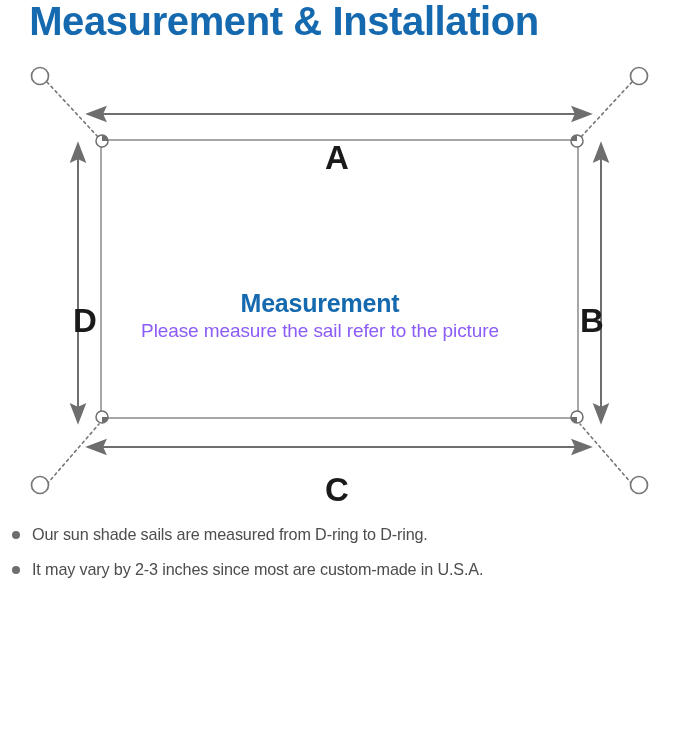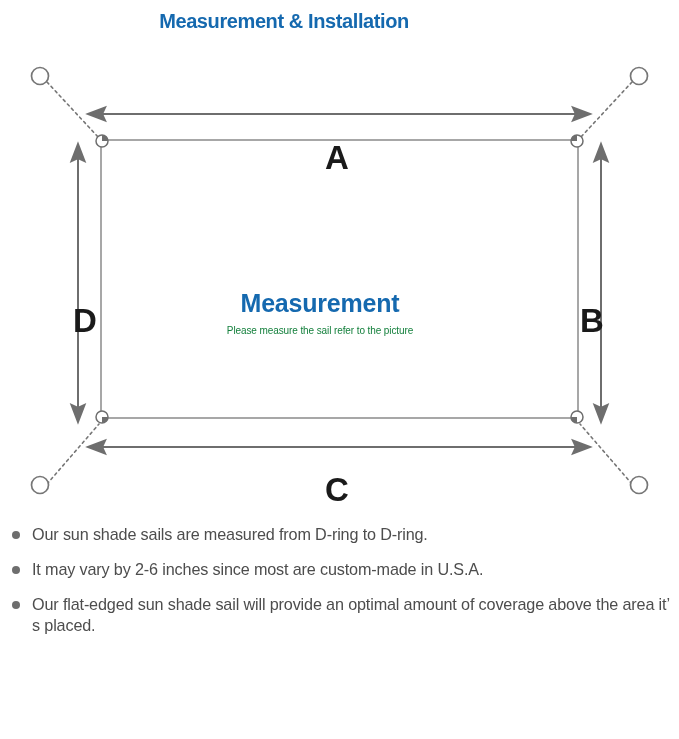--- a/index.html
+++ b/index.html
@@ -17,21 +17,21 @@
   }
 
   #page-title {
     position: absolute;
     left: 0;
     top: 2px;
     width: 568px;
     text-align: center;
     font-family: "Liberation Sans", sans-serif;
     font-weight: bold;
-    font-size: 20px;
+    font-size: 40px;
     letter-spacing: -0.4px;
     color: #1569af;
     line-height: 38px;
     white-space: nowrap;
   }
 
   #diagram {
     position: absolute;
     left: 0;
     top: 48px;
@@ -50,22 +50,22 @@
   #center-title {
     font-family: "Liberation Sans", sans-serif;
     font-weight: bold;
     font-size: 25px;
     color: #1569af;
     letter-spacing: -0.2px;
     line-height: 30px;
   }
   #center-sub {
     font-family: "Liberation Sans", sans-serif;
-    font-size: 10px;
-    color: #15803d;
+    font-size: 19px;
+    color: #8b5cf6;
     line-height: 20px;
     margin-top: 3px;
     letter-spacing: -0.1px;
   }
 
   .dim-label {
     position: absolute;
     font-family: "Liberation Sans", sans-serif;
     font-weight: bold;
     font-size: 33px;
@@ -185,19 +185,15 @@
   </div>
 </div>
 
 <div id="bullets">
   <div class="bullet-row">
     <span class="dot"></span>
     <span>Our sun shade sails are measured from D-ring to D-ring.</span>
   </div>
   <div class="bullet-row">
     <span class="dot"></span>
-    <span>It may vary by 2-6 inches since most are custom-made in U.S.A.</span>
-  </div>
-  <div class="bullet-row">
-    <span class="dot"></span>
-    <span>Our flat-edged sun shade sail will provide an optimal amount of coverage above the area it’ s placed.</span>
+    <span>It may vary by 2-3 inches since most are custom-made in U.S.A.</span>
   </div>
 </div>
 
 </body></html>

